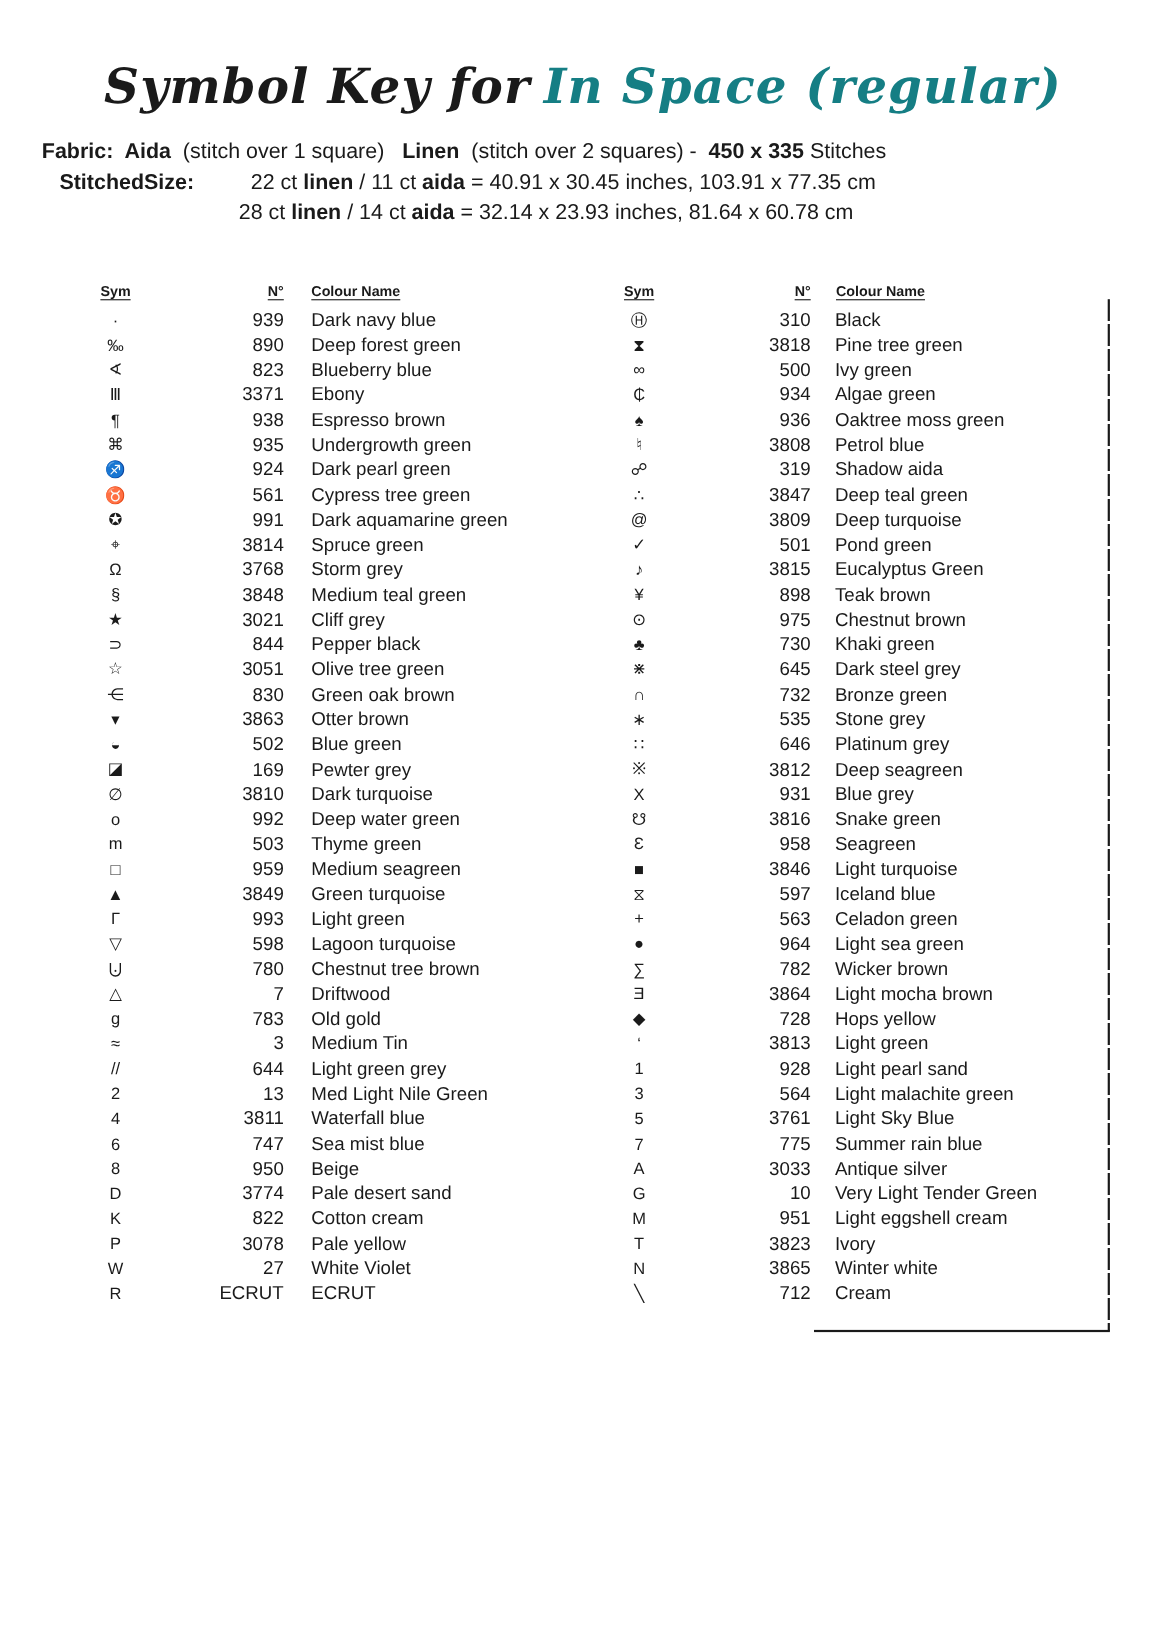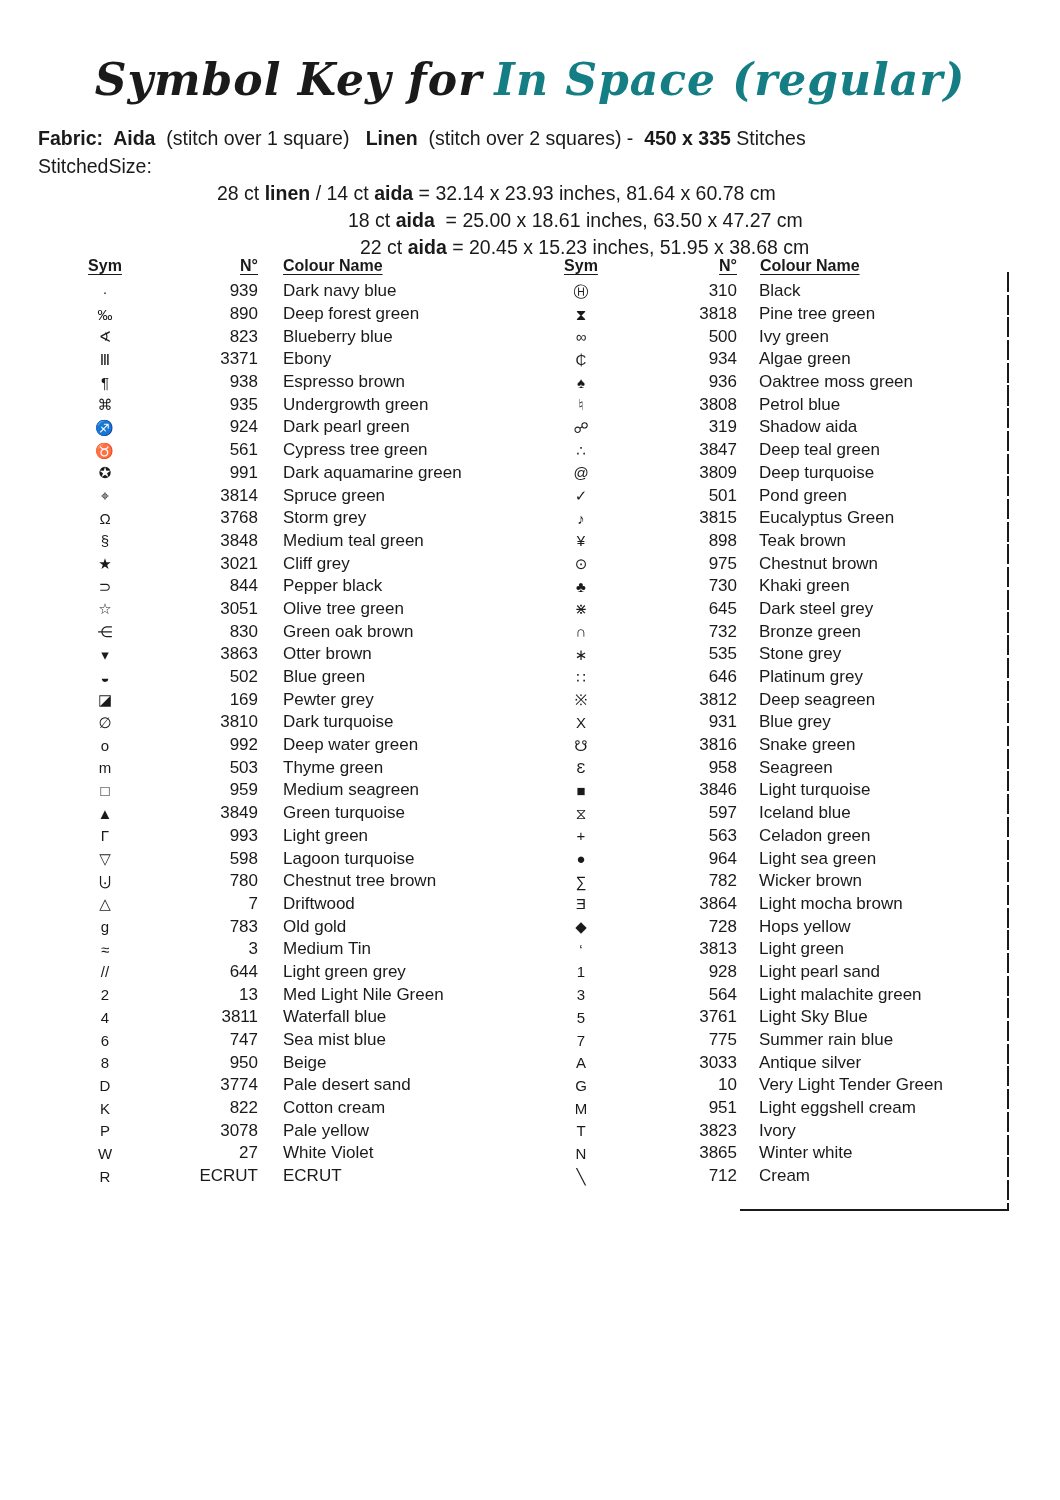--- a/index.html
+++ b/index.html
@@ -4,27 +4,27 @@
 <style>
   html,body{margin:0;padding:0;background:#e8e8e8;}
   .page{position:relative;width:1060px;height:1500px;background:#ffffff;margin:0 auto;
         font-family:"Liberation Sans",sans-serif;color:#1a1a1a;overflow:hidden;}
   .title{position:absolute;top:56px;left:0;width:100%;text-align:center;
          font-family:"DejaVu Serif",serif;font-style:italic;font-weight:bold;
          font-size:44px;line-height:1.1;letter-spacing:1px;white-space:nowrap;}
   .t-teal{margin-left:12px;}
   .intro{font-size:19.5px;white-space:pre-wrap;line-height:1.2;}
   .fabric{position:absolute;top:127px;left:38px;}
-  .ss-label{position:absolute;top:155px;left:38px;font-weight:normal;}
+  .ss-label{position:absolute;top:155px;left:54px;font-weight:bold;}
   .ss-line-0{position:absolute;top:155px;left:228px;}
   .ss-line-1{position:absolute;top:182px;left:217px;}
   .ss-line-2{position:absolute;top:209px;left:348px;}
   .ss-line-3{position:absolute;top:236px;left:360px;}
   .seg-b{font-weight:bold;margin-top:12px;}
-  .hdr{position:absolute;top:257px;font-size:16px;font-weight:bold;
+  .hdr{position:absolute;top:257px;font-size:13px;font-weight:bold;
        text-decoration:underline;text-underline-offset:3px;}
   .hdr-sym-l{left:60px;width:90px;text-align:center;}
   .hdr-no-l{left:150px;width:108px;text-align:right;}
   .hdr-name-l{left:283px;}
   .hdr-sym-r{left:536px;width:90px;text-align:center;}
   .hdr-no-r{left:626px;width:111px;text-align:right;}
   .hdr-name-r{left:760px;}
   .col{position:absolute;top:280px;}
   .col-left{left:60px;width:455px;}
   .col-right{left:536px;width:465px;}
@@ -43,23 +43,22 @@
 
 <div class="page">
 
   <div class="title">
     <span>Symbol Key for</span><span class="t-teal" style="color: rgb(21, 126, 132);">In Space (regular)</span>
   </div>
 
   <div class="intro fabric"><span class="seg-b">Fabric:  </span><span class="seg-b">Aida</span><span class="seg-r">  (stitch over 1 square)   </span><span class="seg-b">Linen</span><span class="seg-r">  (stitch over 2 squares) -  </span><span class="seg-b">450 x 335</span><span class="seg-r"> Stitches</span></div>
 
   <div class="intro ss-label">StitchedSize:</div>
+  <div class="intro ss-line-0"><span class="seg-r">22 ct </span><span class="seg-b">linen</span><span class="seg-r"> / 11 ct </span><span class="seg-b">aida</span><span class="seg-r"> = 40.91 x 30.45 inches, 103.91 x 77.35 cm</span></div>
   <div class="intro ss-line-1"><span class="seg-r">28 ct </span><span class="seg-b">linen</span><span class="seg-r"> / 14 ct </span><span class="seg-b">aida</span><span class="seg-r"> = 32.14 x 23.93 inches, 81.64 x 60.78 cm</span></div>
-  <div class="intro ss-line-2"><span class="seg-r">18 ct </span><span class="seg-b">aida</span><span class="seg-r">  = 25.00 x 18.61 inches, 63.50 x 47.27 cm</span></div>
-  <div class="intro ss-line-3"><span class="seg-r">22 ct </span><span class="seg-b">aida</span><span class="seg-r"> = 20.45 x 15.23 inches, 51.95 x 38.68 cm</span></div>
 
   <div class="hdr hdr-sym-l">Sym</div>
   <div class="hdr hdr-no-l">N°</div>
   <div class="hdr hdr-name-l">Colour Name</div>
   <div class="hdr hdr-sym-r">Sym</div>
   <div class="hdr hdr-no-r">N°</div>
   <div class="hdr hdr-name-r">Colour Name</div>
 
   <div class="col col-left">
       <div class="krow">

